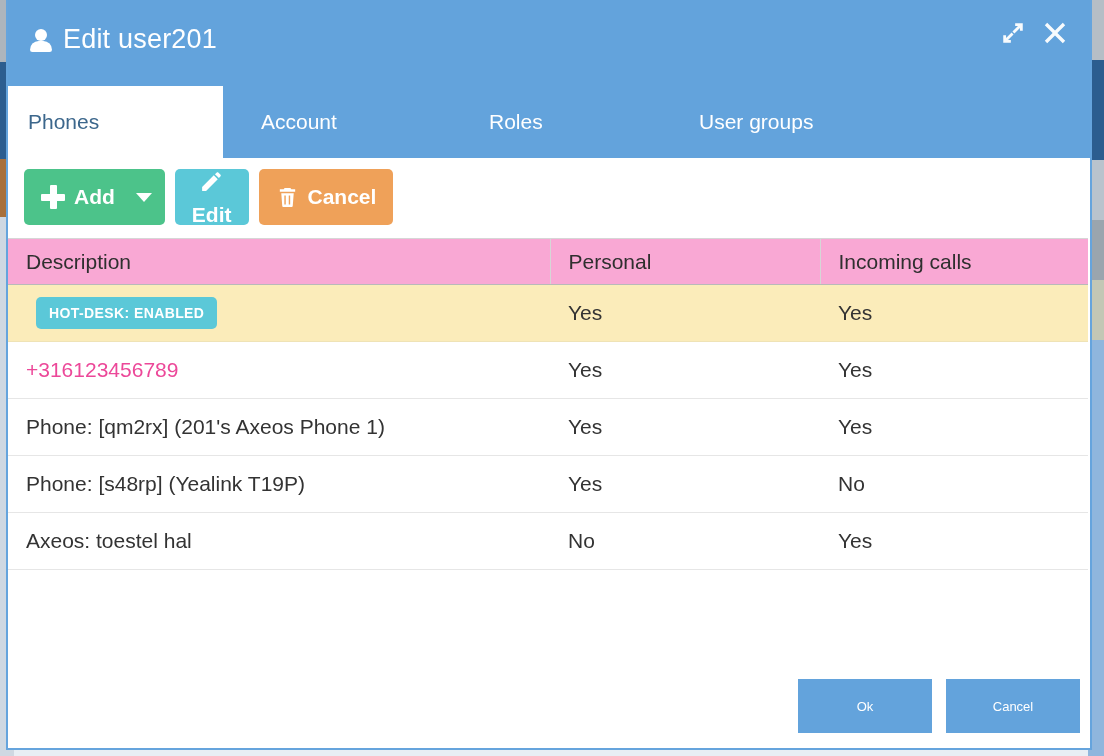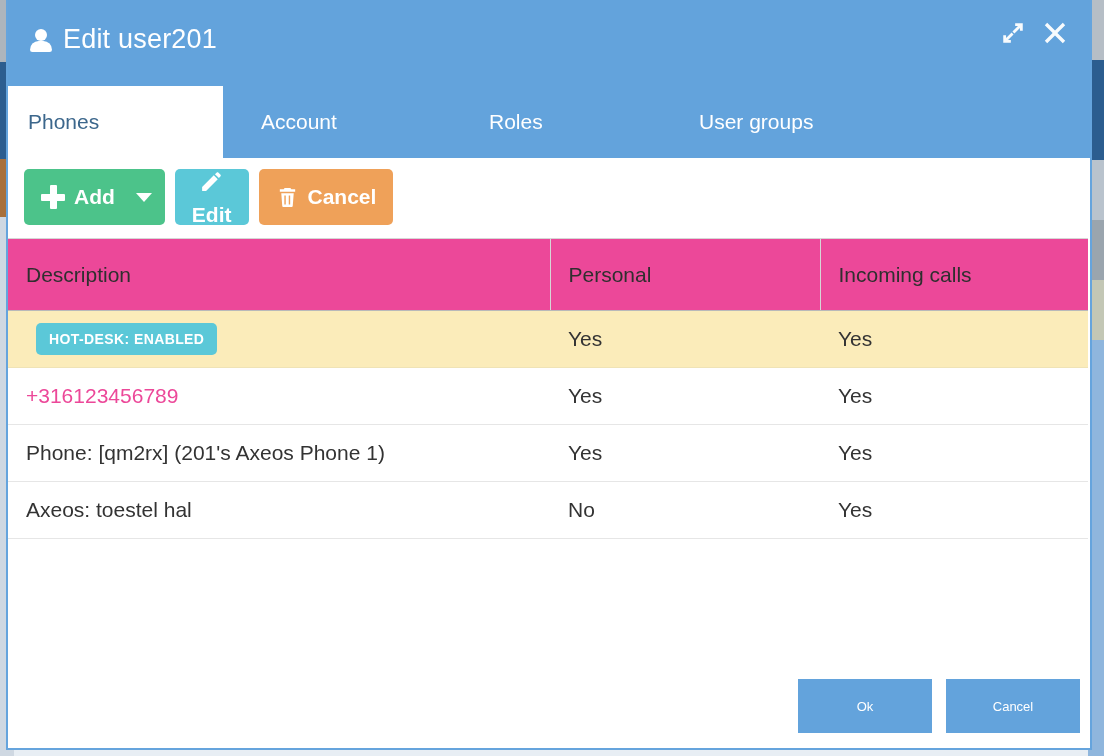--- a/index.html
+++ b/index.html
@@ -194,23 +194,23 @@
   table {
     border-collapse: collapse;
     table-layout: fixed;
     width: 1080px;
   }
   thead th {
     text-align: left;
     font-weight: normal;
     font-size: 21px;
     color: #2f2f2f;
-    height: 72px;
+    height: 46px;
     padding: 0 0 0 18px;
-    background: #ec4899;
+    background: #f9a8d4;
     border-top: 1px solid #d6d6d6;
     border-bottom: 1px solid #b9b9b9;
     border-right: 1px solid #d6d6d6;
     vertical-align: middle;
   }
   thead th:last-child { border-right: none; }
   col.c-desc { width: 542px; }
   col.c-pers { width: 270px; }
   col.c-inc  { width: 268px; }
 
@@ -363,20 +363,25 @@
           <td class="phone-link">+316123456789</td>
           <td>Yes</td>
           <td>Yes</td>
         </tr>
         <tr>
           <td>Phone: [qm2rx] (201's Axeos Phone 1)</td>
           <td>Yes</td>
           <td>Yes</td>
         </tr>
         <tr>
+          <td>Phone: [s48rp] (Yealink T19P)</td>
+          <td>Yes</td>
+          <td>No</td>
+        </tr>
+        <tr>
           <td>Axeos: toestel hal</td>
           <td>No</td>
           <td>Yes</td>
         </tr>
       </tbody>
     </table>
     <div id="table-filler"></div>
   </div>
 
   <div id="footer">

